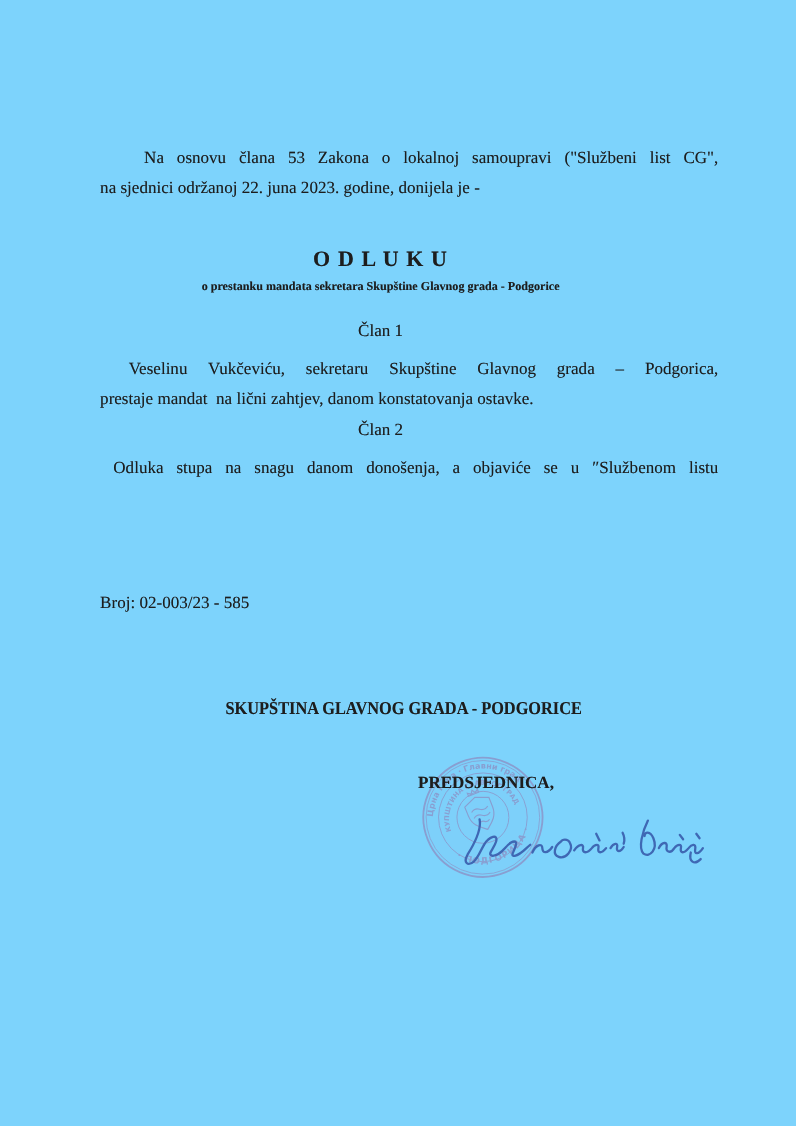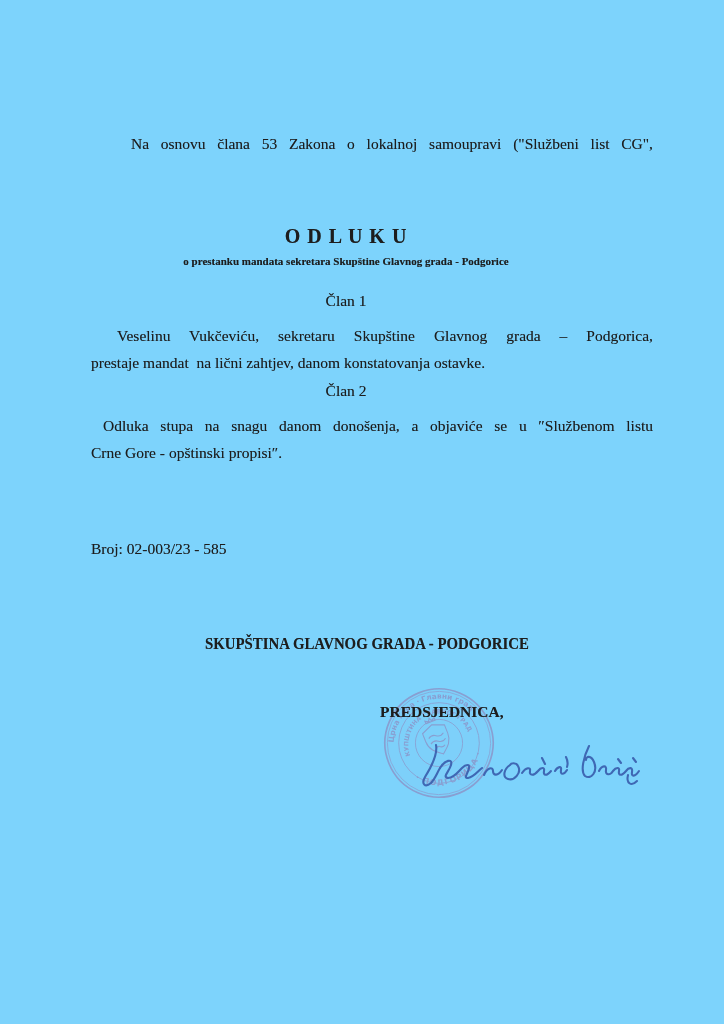--- a/index.html
+++ b/index.html
@@ -43,35 +43,35 @@
     filter:blur(.2px);
   }
 </style>
 </head>
 <body>
 
 <div class="page">
 
   <div class="t para1">
     <div class="just ind40">Na osnovu člana 53 Zakona o lokalnoj samoupravi ("Službeni list CG",</div>
+    <div>na sjednici održanoj 22. juna 2023. godine, donijela je -</div>
   </div>
 
   <div class="t title bold center shiftL">O D L U K U</div>
   <div class="t subtitle bold center shiftL">o prestanku mandata sekretara Skupštine Glavnog grada - Podgorice</div>
 
   <div class="t clan1 center shiftL">Član 1</div>
   <div class="t para2">
     <div class="just ind26">Veselinu  Vukčeviću,  sekretaru  Skupštine  Glavnog  grada  –  Podgorica,</div>
     <div>prestaje mandat&nbsp; na lični zahtjev, danom konstatovanja ostavke.</div>
   </div>
 
   <div class="t clan2 center shiftL">Član 2</div>
   <div class="t para3">
     <div class="just ind12">Odluka stupa na snagu danom donošenja, a objaviće se u ″Službenom listu</div>
-    <div>Crne Gore - opštinski propisi″.</div>
   </div>
 
   <div class="t broj">Broj: 02-003/23 - 585</div>
 
   <div class="t org bold center">SKUPŠTINA GLAVNOG GRADA - PODGORICE</div>
 
   <div class="stamp">
     <svg viewBox="0 0 120 120" width="118" height="118">
       <defs>
         <path id="arcO" d="M 13,62 A 47,47 0 1 1 107,62"></path>

